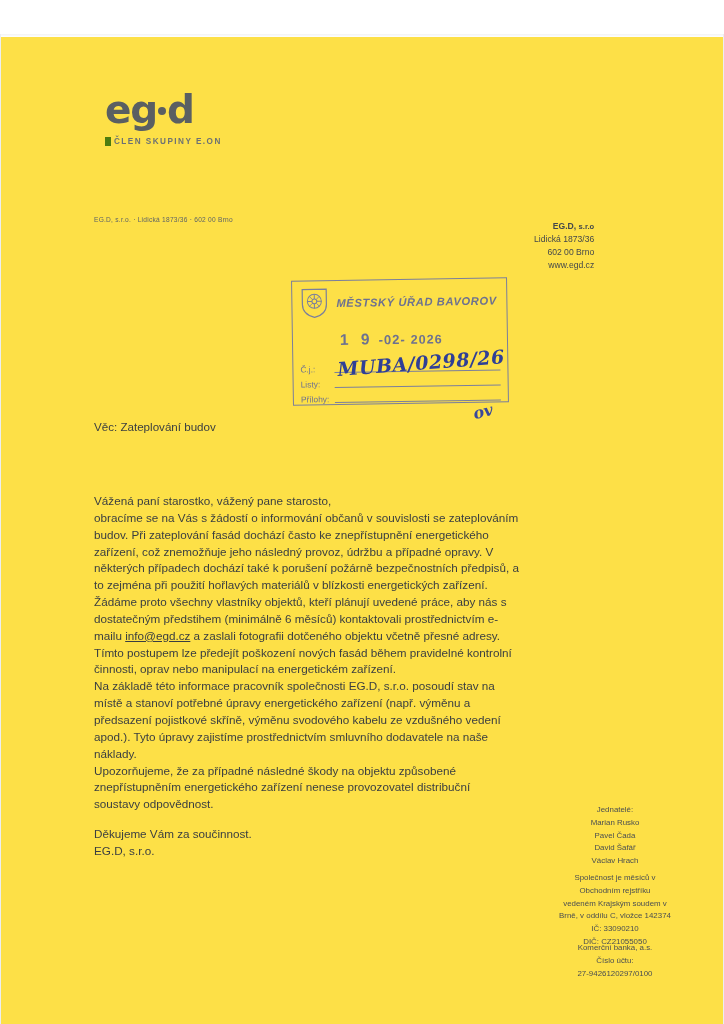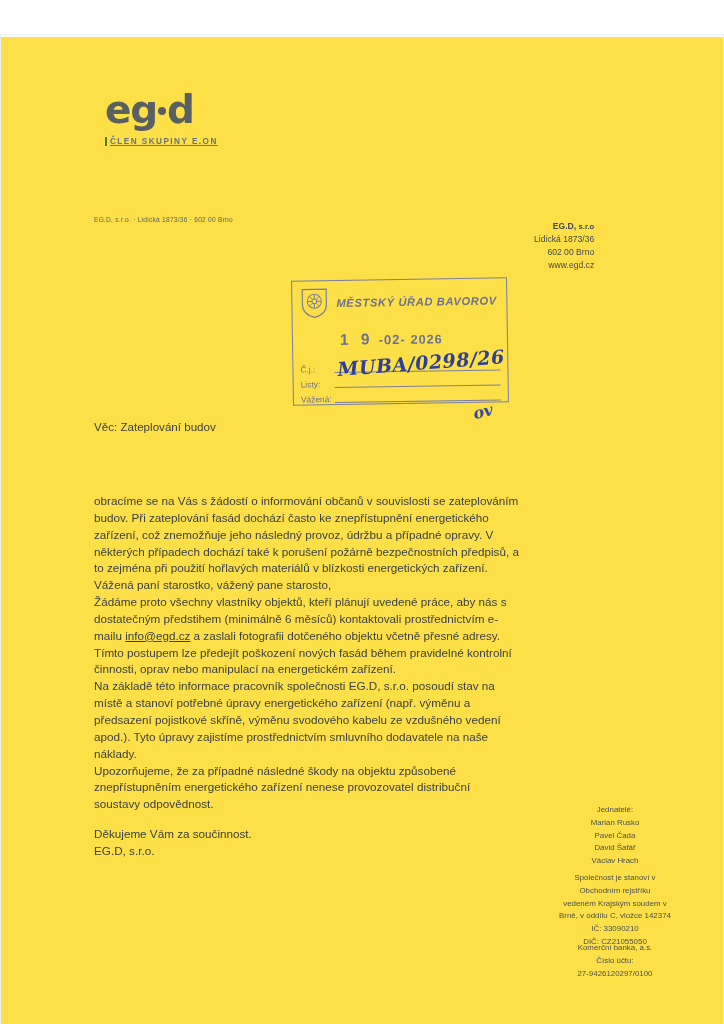--- a/index.html
+++ b/index.html
@@ -50,27 +50,26 @@
     width: 8px;
     height: 8px;
     background: #5a5f62;
     border-radius: 50%;
     vertical-align: middle;
     margin: 0 1px 4px 1px;
   }
   .logo-sub {
     margin-top: 8px;
     padding-left: 3px;
-    border-left: 2px solid #4d7c0f;
+    border-left: 6px solid #4d7c0f;
     font-size: 8.2px;
     font-weight: bold;
     letter-spacing: 1.45px;
     color: #6c7174;
     font-family: "Liberation Sans", sans-serif;
-    text-decoration: underline;
   }
 
   
   .return-address {
     position: absolute;
     left: 93px;
     top: 182px;
     font-size: 6.6px;
     letter-spacing: 0.25px;
     color: #5e6366;
@@ -269,54 +268,54 @@
     <div class="stamp-fields">
       <div class="stamp-row">
         <span class="lbl">Č.j.:</span>
         <span class="rule"></span>
       </div>
       <div class="stamp-row">
         <span class="lbl">Listy:</span>
         <span class="rule"></span>
       </div>
       <div class="stamp-row">
-        <span class="lbl">Vážená:</span>
+        <span class="lbl">Přílohy:</span>
         <span class="rule"></span>
       </div>
     </div>
 
     <div class="handwriting hw-ref">MUBA/0298/26</div>
   </div>
 
   <div class="hw-initials">ov</div>
 
   <div class="subject">Věc: Zateplování budov</div>
 
   <div class="body-text">
+    <p>Vážená paní starostko, vážený pane starosto,</p>
     <p>obracíme se na Vás s žádostí o informování občanů v souvislosti se zateplováním budov. Při zateplování fasád dochází často ke znepřístupnění energetického zařízení, což znemožňuje jeho následný provoz, údržbu a případné opravy. V některých případech dochází také k porušení požárně bezpečnostních předpisů, a to zejména při použití hořlavých materiálů v blízkosti energetických zařízení.</p>
-    <p>Vážená paní starostko, vážený pane starosto,</p>
     <p><span>Žádáme proto všechny vlastníky objektů, kteří plánují uvedené práce, aby nás s dostatečným předstihem (minimálně 6 měsíců) kontaktovali prostřednictvím e-mailu </span><span class="link">info@egd.cz</span><span> a zaslali fotografii dotčeného objektu včetně přesné adresy.</span></p>
     <p>Tímto postupem lze předejít poškození nových fasád během pravidelné kontrolní činnosti, oprav nebo manipulací na energetickém zařízení.</p>
     <p>Na základě této informace pracovník společnosti EG.D, s.r.o. posoudí stav na místě a stanoví potřebné úpravy energetického zařízení (např. výměnu a předsazení pojistkové skříně, výměnu svodového kabelu ze vzdušného vedení apod.). Tyto úpravy zajistíme prostřednictvím smluvního dodavatele na naše náklady.</p>
     <p>Upozorňujeme, že za případné následné škody na objektu způsobené znepřístupněním energetického zařízení nenese provozovatel distribuční soustavy odpovědnost.</p>
     <div class="gap"></div>
     <p>Děkujeme Vám za součinnost.</p>
     <p>EG.D, s.r.o.</p>
   </div>
 
   <div class="footer-col fc-directors">
     <div>Jednatelé:</div>
     <div>Marian Rusko</div>
     <div>Pavel Čada</div>
     <div>David Šafář</div>
     <div>Václav Hrach</div>
   </div>
 
   <div class="footer-col fc-registry">
-    <div>Společnost je stanoví v</div>
+    <div>Společnost je měsíců v</div>
     <div>Obchodním rejstříku</div>
     <div>vedeném Krajským soudem v</div>
     <div>Brně, v oddílu C, vložce 142374</div>
     <div>IČ: 33090210</div>
     <div>DIČ: CZ21055050</div>
   </div>
 
   <div class="footer-col fc-bank">
     <div>Komerční banka, a.s.</div>
     <div>Číslo účtu:</div>

